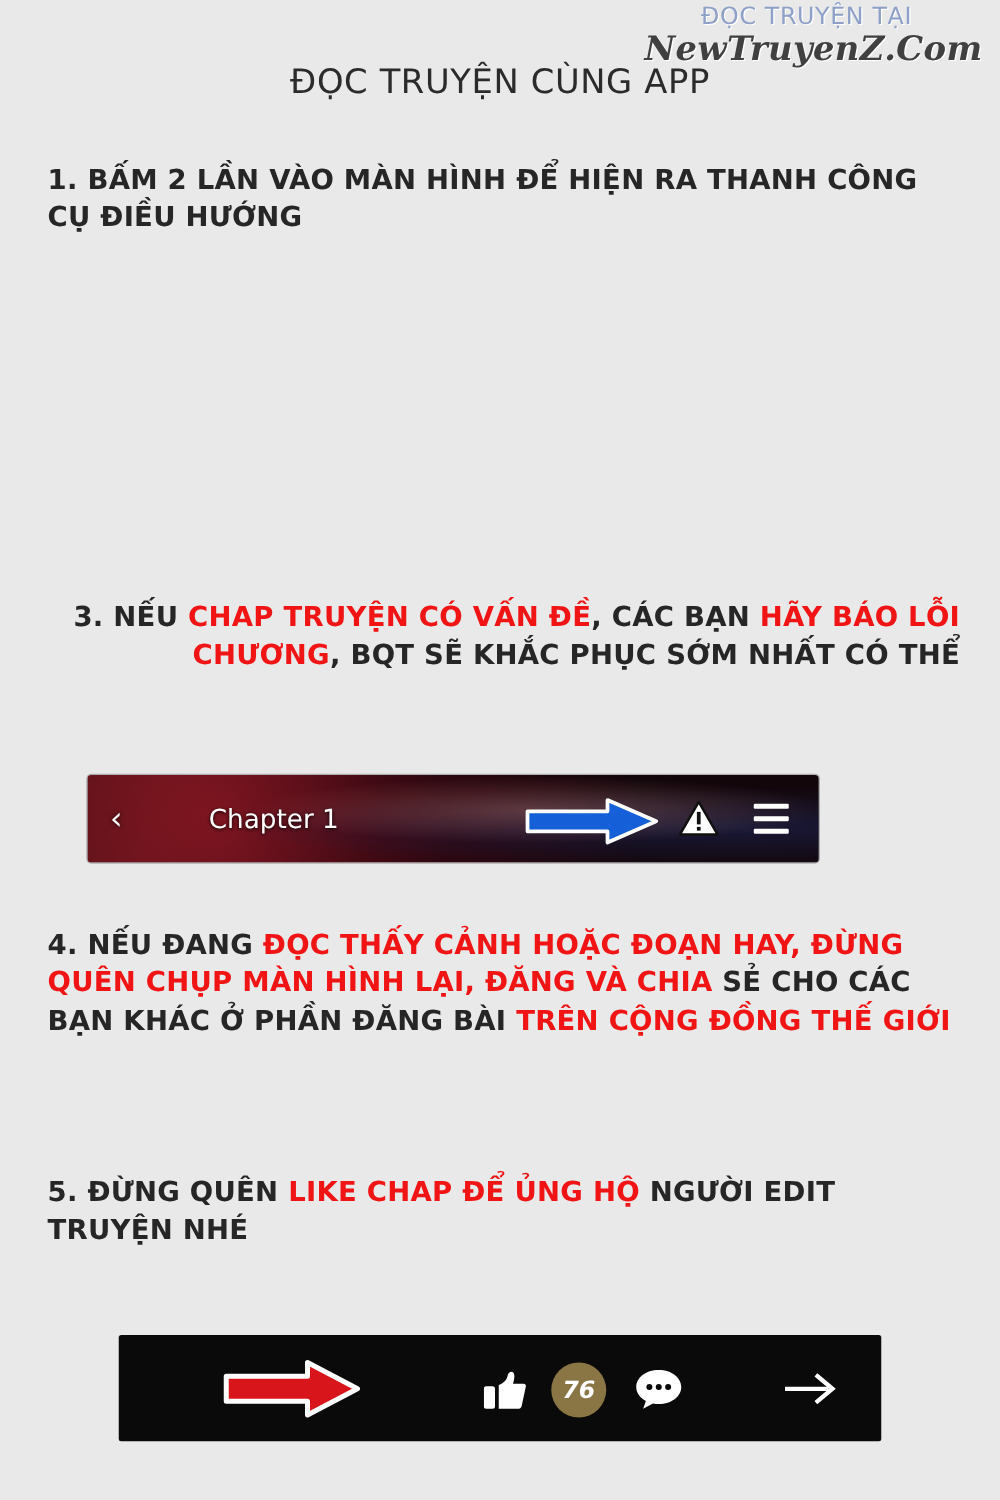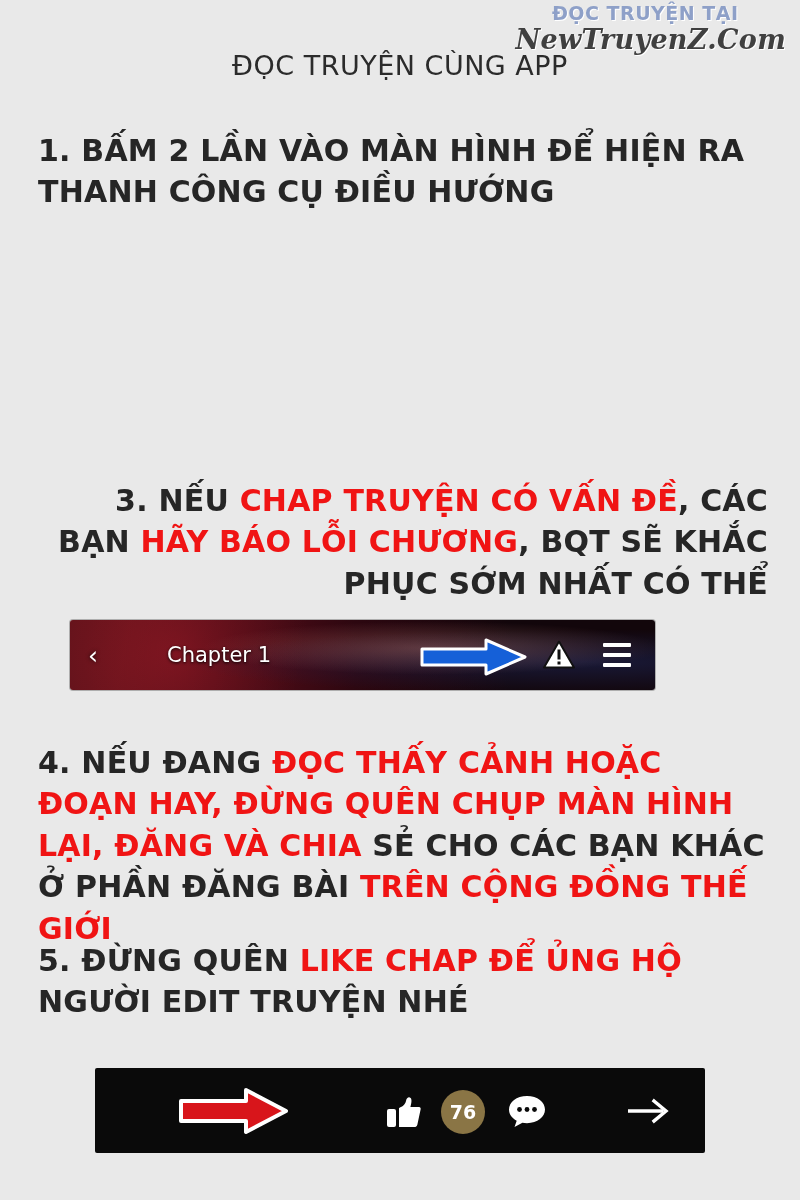--- a/index.html
+++ b/index.html
@@ -27,21 +27,21 @@
     position: absolute;
     top: 4px;
     right: 14px;
     text-align: center;
     line-height: 1;
     user-select: none;
   }
   .watermark .wm-top {
     font-family: "DejaVu Sans", sans-serif;
     font-size: 19px;
-    font-weight: bold;
+    font-weight: normal;
     letter-spacing: 0.5px;
     color: #8ea0c8;
     text-shadow: 1px 1px 0 #ffffff;
   }
   .watermark .wm-main {
     margin-top: 3px;
     font-family: "DejaVu Serif", serif;
     font-size: 27px;
     font-style: italic;
     font-weight: bold;
@@ -62,21 +62,21 @@
     font-weight: normal;
     color: #2b2b2b;
     letter-spacing: 0.5px;
   }
 
   
   .block {
     position: absolute;
     left: 38px;
     width: 730px;
-    font-size: 30px;
+    font-size: 22px;
     font-weight: bold;
     color: #262626;
     line-height: 1.38;
     letter-spacing: 0.2px;
   }
   .red { color: #f01414; }
 
   #b1 { top: 130px; }
   #b2 { top: 262px; }
   #b3 { top: 480px; text-align: right; }
@@ -195,20 +195,21 @@
     height: 44px;
     border-radius: 50%;
     background: #8a7545;
     color: #ffffff;
     font-size: 19px;
     font-weight: bold;
     display: flex;
     align-items: center;
     justify-content: center;
     font-family: "DejaVu Sans", sans-serif;
+    font-style: italic;
   }
   .shot2 .comment {
     position: absolute;
     left: 412px;
     top: 26px;
     width: 40px;
     height: 34px;
   }
   .shot2 .next-arrow {
     position: absolute;

